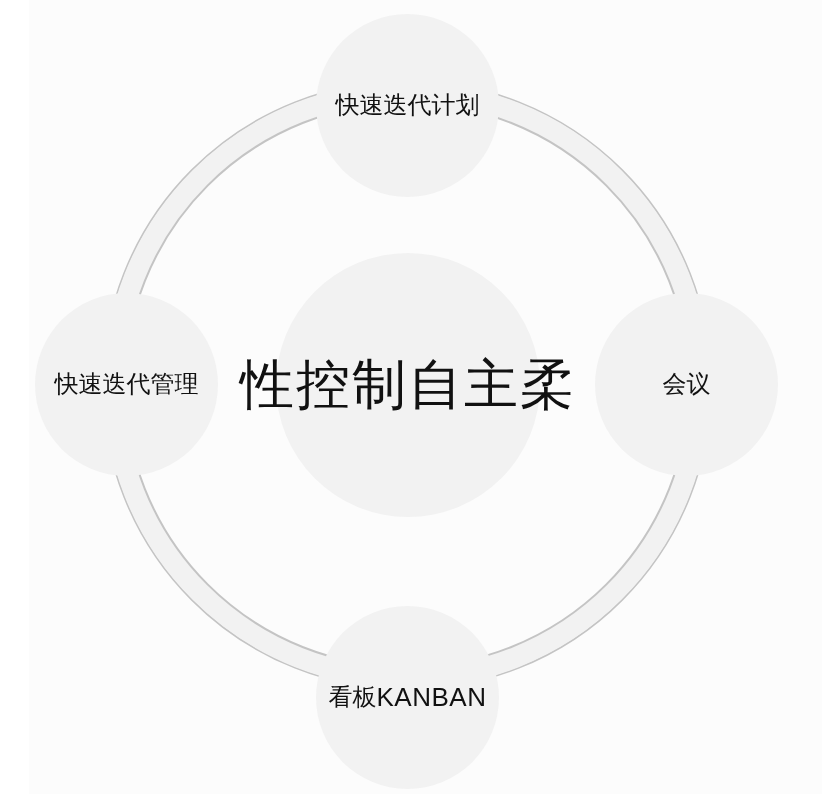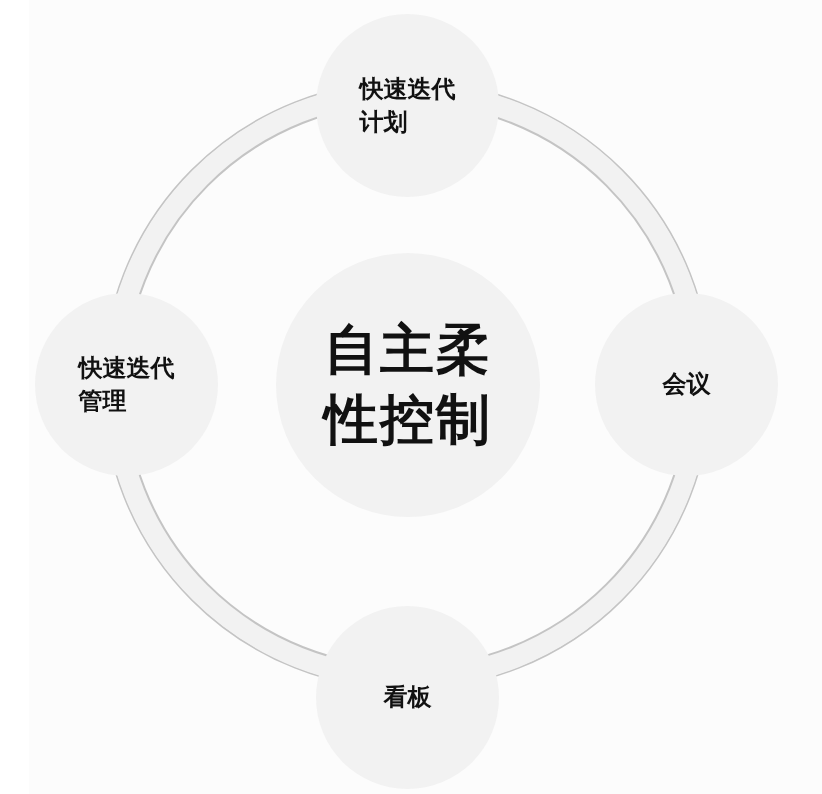--- a/index.html
+++ b/index.html
@@ -39,23 +39,21 @@
     text-align: center;
     color: #111111;
     box-sizing: border-box;
   }
   .node-satellite {
     width: 183px;
     height: 183px;
   }
   .node-text {
     display: flex;
-    flex-direction: column;
-    align-items: flex-start;
-    font-weight: bold;
+    align-items: flex-end;
   }
   .node-satellite .line {
     font-size: 24px;
     line-height: 33px;
     white-space: nowrap;
   }
   .node-satellite .line.latin {
     font-family: "Liberation Sans", sans-serif;
     font-size: 26px;
     letter-spacing: 0.5px;
@@ -80,41 +78,42 @@
 
   <circle cx="407" cy="385" r="304" fill="none" stroke="#c4c4c4" stroke-width="2"></circle>
 
   <circle cx="407" cy="385" r="293" fill="none" stroke="#f2f2f2" stroke-width="21"></circle>
 
   <circle cx="407" cy="385" r="282" fill="none" stroke="#c4c4c4" stroke-width="2"></circle>
 </svg>
 
 <div class="node node-center" style="left:276px; top:253px;">
   <div class="node-text">
+    <span class="line">性控制</span>
     <span class="line">自主柔</span>
-    <span class="line">性控制</span>
   </div>
 </div>
 
 <div class="node node-satellite" style="left:316px; top:14px;">
   <div class="node-text">
     <span class="line">快速迭代</span>
     <span class="line">计划</span>
   </div>
 </div>
 
 <div class="node node-satellite" style="left:595px; top:293px;">
   <div class="node-text">
     <span class="line">会议</span>
   </div>
 </div>
 
 <div class="node node-satellite" style="left:316px; top:606px;">
   <div class="node-text">
     <span class="line">看板</span>
+    <span class="line latin">KANBAN</span>
   </div>
 </div>
 
 <div class="node node-satellite" style="left:35px; top:293px;">
   <div class="node-text">
     <span class="line">快速迭代</span>
     <span class="line">管理</span>
   </div>
 </div>
 

